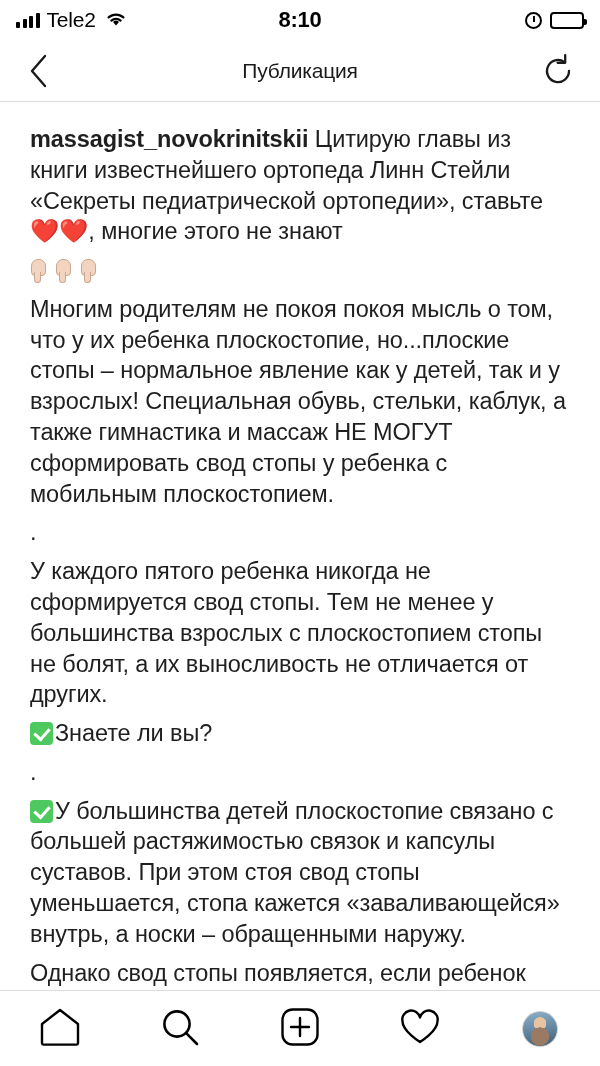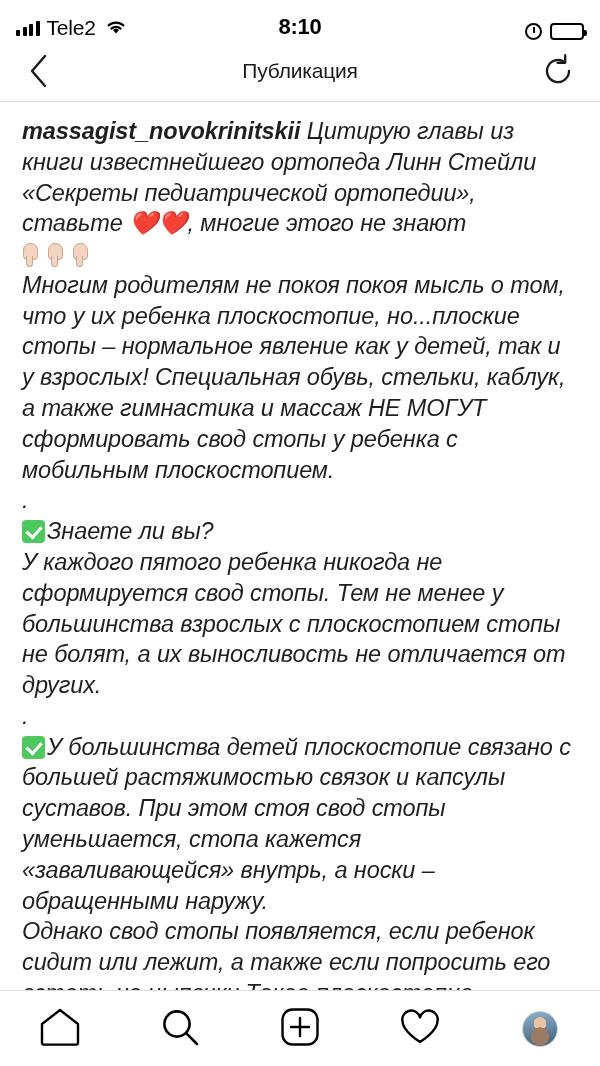--- a/index.html
+++ b/index.html
@@ -17,21 +17,21 @@
     flex-direction: column;
     background: #ffffff;
     position: relative;
   }
 
   
   .status-bar {
     height: 40px;
     flex: 0 0 40px;
     display: flex;
-    align-items: flex-end;
+    align-items: center;
     padding: 0 16px;
     font-size: 21px;
     font-weight: bold;
     color: #000;
     position: relative;
   }
   .status-left {
     display: flex;
     align-items: center;
     gap: 7px;
@@ -144,21 +144,21 @@
     overflow: hidden;
     padding: 14px 22px 0 22px;
   }
   .caption {
     font-size: 23.5px;
     line-height: 1.31;
     color: #1f1f1f;
     letter-spacing: -0.1px;
     word-wrap: break-word;
   }
-  .caption p { margin: 0; font-style: italic; }
+  .caption p { margin: 8px; }
   .username {
     font-weight: bold;
     color: #1f1f1f;
   }
   .emoji { font-family: "DejaVu Sans", sans-serif; }
   .heart { color: #e8344e; }
   .check-emoji {
     display: inline-block;
     width: 23px; height: 23px;
     background: #4ec95f;
@@ -275,24 +275,24 @@
   <div class="content">
     <div class="caption">
       <p>
         <span class="username">massagist_novokrinitskii</span><span> Цитирую главы из книги известнейшего ортопеда Линн Стейли «Секреты педиатрической ортопедии», ставьте </span><span class="emoji heart">❤️❤️</span><span>, многие этого не знают</span>
       </p>
       <p>
         <span class="point-down"><span class="hand"></span><span class="finger"></span></span><span class="point-down"><span class="hand"></span><span class="finger"></span></span><span class="point-down"><span class="hand"></span><span class="finger"></span></span>
       </p>
       <p>Многим родителям не покоя покоя мысль о том, что у их ребенка плоскостопие, но...плоские стопы – нормальное явление как у детей, так и у взрослых! Специальная обувь, стельки, каблук, а также гимнастика и массаж НЕ МОГУТ сформировать свод стопы у ребенка с мобильным плоскостопием.</p>
       <p class="dot-line">.</p>
+      <p>У каждого пятого ребенка никогда не сформируется свод стопы. Тем не менее у большинства взрослых с плоскостопием стопы не болят, а их выносливость не отличается от других.</p>
       <p>
         <span class="check-emoji"></span><span>Знаете ли вы?</span>
       </p>
-      <p>У каждого пятого ребенка никогда не сформируется свод стопы. Тем не менее у большинства взрослых с плоскостопием стопы не болят, а их выносливость не отличается от других.</p>
       <p class="dot-line">.</p>
       <p>
         <span class="check-emoji"></span><span>У большинства детей плоскостопие связано с большей растяжимостью связок и капсулы суставов. При этом стоя свод стопы уменьшается, стопа кажется «заваливающейся» внутрь, а носки – обращенными наружу.</span>
       </p>
       <p>Однако свод стопы появляется, если ребенок сидит или лежит, а также если попросить его встать на цыпочки.Такое плоскостопие называется МОБИЛЬНЫМ.</p>
       <p>Так же как здоровые дети имеют разный рост и здоровые стопы имеют разную высоту свода!</p>
 
     </div>
   </div>
 

